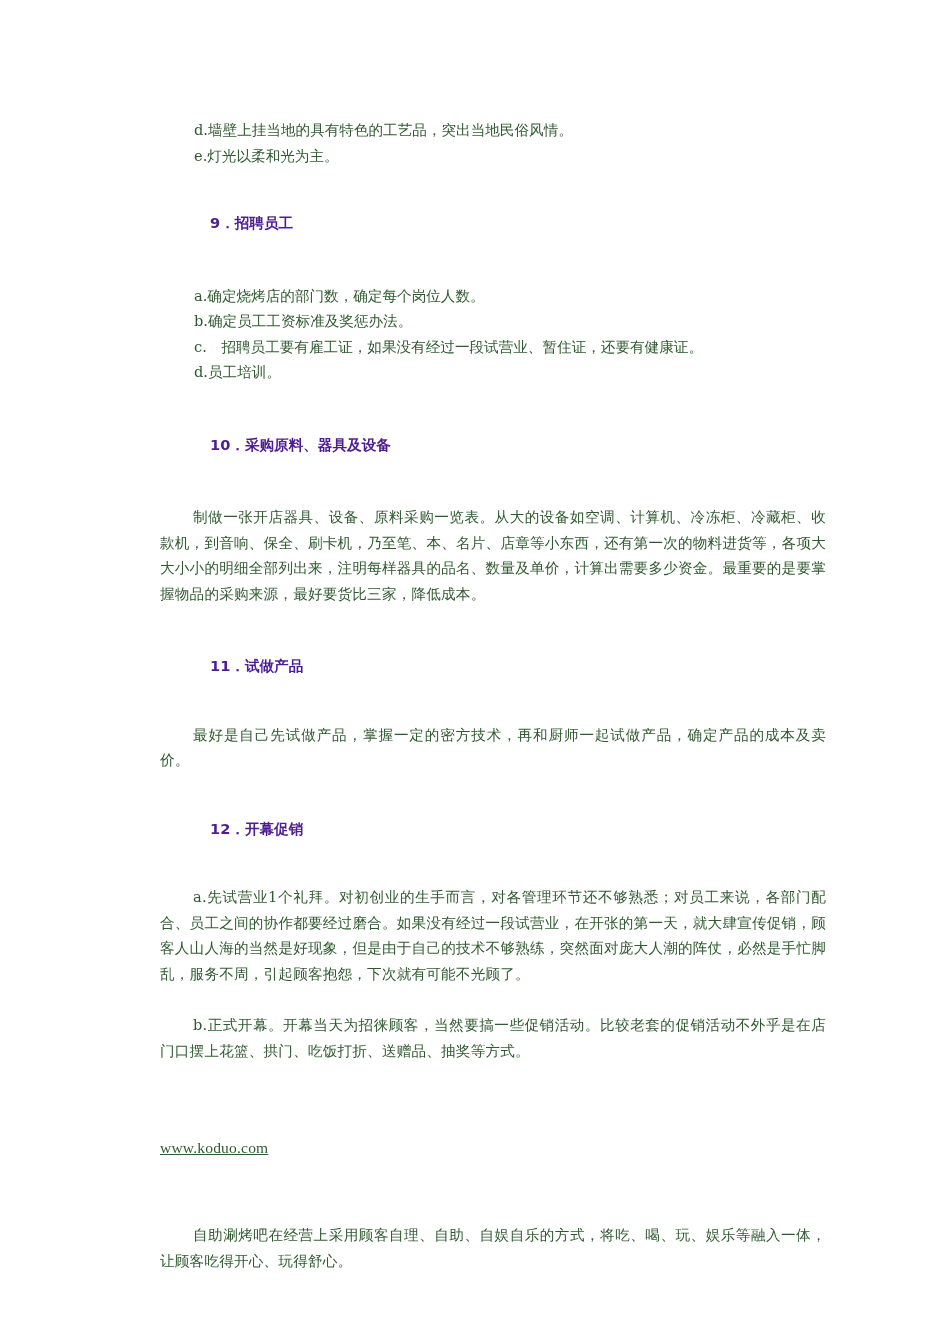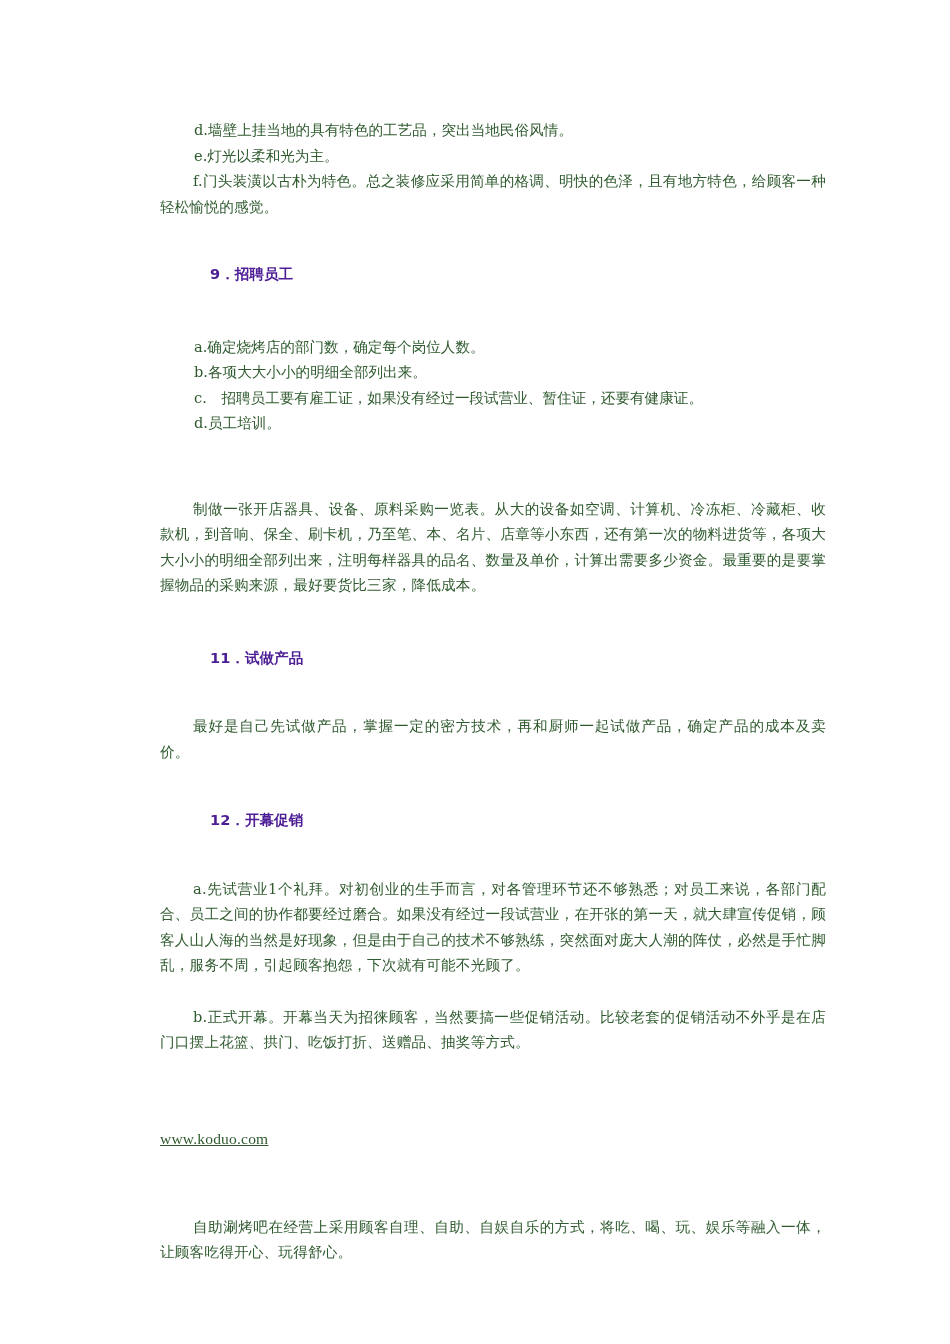--- a/index.html
+++ b/index.html
@@ -13,31 +13,31 @@
        font-family: "DejaVu Sans", "Liberation Sans", sans-serif; }
   .link { color: #2f5a2f; text-decoration: underline; font-family: "Liberation Serif", serif; font-size: 15.5px; }
   .gap-m { height: 25px; }
 </style>
 </head>
 <body>
 
 <div class="page">
   <p class="item">d.墙壁上挂当地的具有特色的工艺品，突出当地民俗风情。</p>
   <p class="item">e.灯光以柔和光为主。</p>
-  <p class="p indent">f.门头装潢以古朴为特色。总之装修应采用简单的格调、明快的色泽，且有地方特色，给顾客一种轻松愉悦的感觉。</p>
 
   <div class="gap-m"></div>
   <p class="h">9．招聘员工</p>
   <div class="gap-m" style="height:30px"></div>
   <p class="item">a.确定烧烤店的部门数，确定每个岗位人数。</p>
-  <p class="item">b.各项大大小小的明细全部列出来。</p>
+  <p class="item">b.确定员工工资标准及奖惩办法。</p>
   <p class="item">c.　招聘员工要有雇工证，如果没有经过一段试营业、暂住证，还要有健康证。</p>
   <p class="item">d.员工培训。</p>
 
   <div class="gap-m" style="height:30px"></div>
+  <p class="h">10．采购原料、器具及设备</p>
   <div class="gap-m" style="height:30px"></div>
   <p class="p indent">制做一张开店器具、设备、原料采购一览表。从大的设备如空调、计算机、冷冻柜、冷藏柜、收款机，到音响、保全、刷卡机，乃至笔、本、名片、店章等小东西，还有第一次的物料进货等，各项大大小小的明细全部列出来，注明每样器具的品名、数量及单价，计算出需要多少资金。最重要的是要掌握物品的采购来源，最好要货比三家，降低成本。</p>
 
   <div class="gap-m" style="height:30px"></div>
   <p class="h">11．试做产品</p>
   <div class="gap-m" style="height:26px"></div>
   <p class="p indent">最好是自己先试做产品，掌握一定的密方技术，再和厨师一起试做产品，确定产品的成本及卖价。</p>
 
   <div class="gap-m" style="height:26px"></div>
   <p class="h">12．开幕促销</p>

